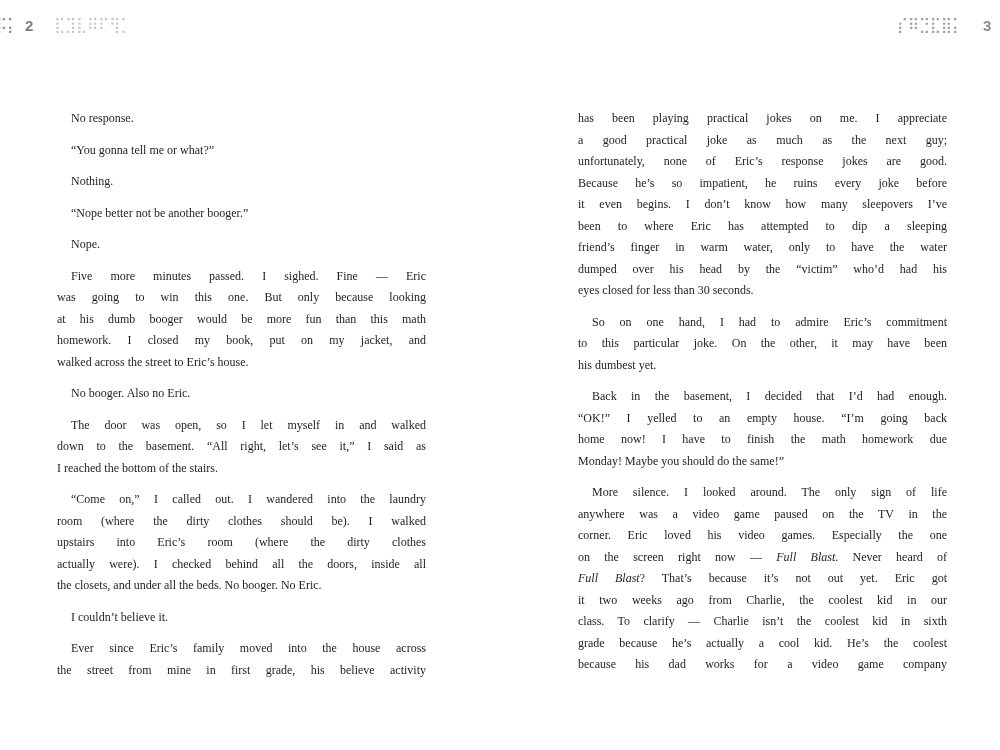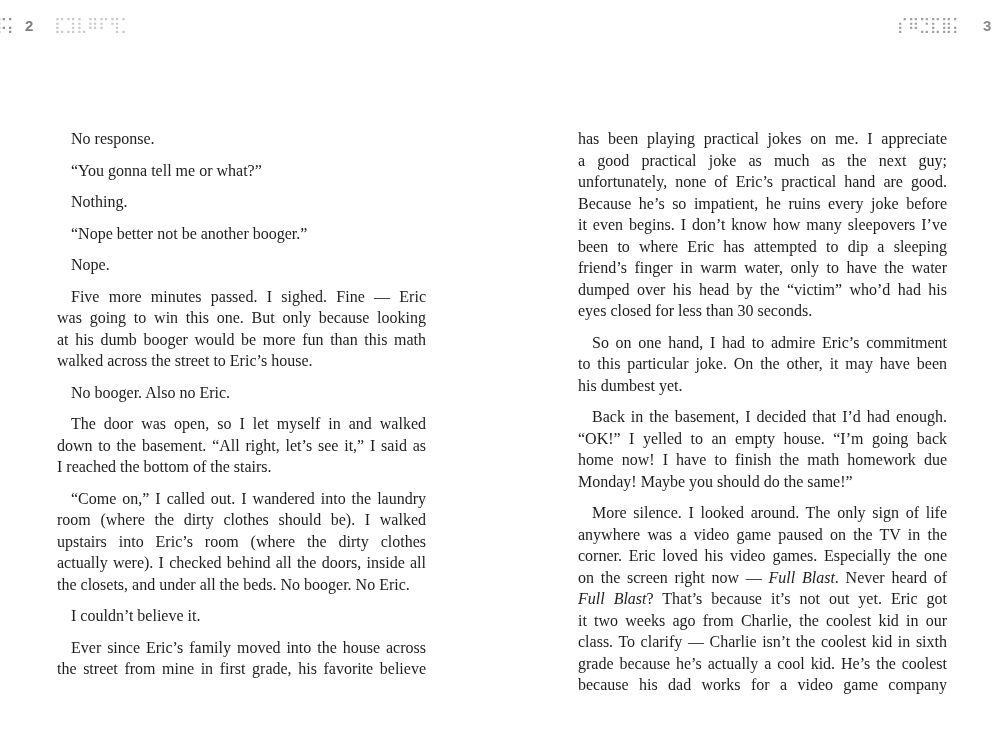--- a/index.html
+++ b/index.html
@@ -34,23 +34,23 @@
   }
   #hdr-left .glitch.a  { color: #8e8e8e; }
   #hdr-left .pagenum   { color: #7f7f7f; margin-left: 3px; }
   #hdr-left .glitch.b  { color: #c9c9c9; margin-left: 17px; }
   #hdr-right .glitch.a { color: #a0a0a0; }
   #hdr-right .pagenum  { color: #8a8a8a; margin-left: 16px; }
 
   
   .page-col {
     position: absolute;
-    top: 128px;
+    top: 108px;
     width: 369px;
-    font-size: 16px;
+    font-size: 12px;
     line-height: 21.5px;
   }
   #left-page  { left: 57px; }
   #right-page { left: 578px; }
 
   .para { margin: 0 0 10px 0; }
   .para:last-child { margin-bottom: 0; }
   .line {
     text-align: justify;
     text-align-last: justify;
@@ -87,20 +87,21 @@
     <div class="para">
       <div class="line first-indent last-left">“Nope better not be another booger.”</div>
     </div>
     <div class="para">
       <div class="line first-indent last-left">Nope.</div>
     </div>
     <div class="para">
       <div class="line first-indent">Five more minutes passed. I sighed. Fine — Eric</div>
       <div class="line">was going to win this one. But only because looking</div>
       <div class="line">at his dumb booger would be more fun than this math</div>
+      <div class="line">homework. I closed my book, put on my jacket, and</div>
       <div class="line last-left">walked across the street to Eric’s house.</div>
     </div>
     <div class="para">
       <div class="line first-indent last-left">No booger. Also no Eric.</div>
     </div>
     <div class="para">
       <div class="line first-indent">The door was open, so I let myself in and walked</div>
       <div class="line">down to the basement. “All right, let’s see it,” I said as</div>
       <div class="line last-left">I reached the bottom of the stairs.</div>
     </div>
@@ -109,29 +110,29 @@
       <div class="line">room (where the dirty clothes should be). I walked</div>
       <div class="line">upstairs into Eric’s room (where the dirty clothes</div>
       <div class="line">actually were). I checked behind all the doors, inside all</div>
       <div class="line last-left">the closets, and under all the beds. No booger. No Eric.</div>
     </div>
     <div class="para">
       <div class="line first-indent last-left">I couldn’t believe it.</div>
     </div>
     <div class="para">
       <div class="line first-indent">Ever since Eric’s family moved into the house across</div>
-      <div class="line">the street from mine in first grade, his favorite believe</div>
+      <div class="line">the street from mine in first grade, his believe activity</div>
     </div>
   </div>
 
 <div id="right-page" class="page-col">
     <div class="para">
       <div class="line">has been playing practical jokes on me. I appreciate</div>
       <div class="line">a good practical joke as much as the next guy;</div>
-      <div class="line">unfortunately, none of Eric’s practical hand are good.</div>
+      <div class="line">unfortunately, none of Eric’s response jokes are good.</div>
       <div class="line">Because he’s so impatient, he ruins every joke before</div>
       <div class="line">it even begins. I don’t know how many sleepovers I’ve</div>
       <div class="line">been to where Eric has attempted to dip a sleeping</div>
       <div class="line">friend’s finger in warm water, only to have the water</div>
       <div class="line">dumped over his head by the “victim” who’d had his</div>
       <div class="line last-left">eyes closed for less than 30 seconds.</div>
     </div>
     <div class="para">
       <div class="line first-indent">So on one hand, I had to admire Eric’s commitment</div>
       <div class="line">to this particular joke. On the other, it may have been</div>

